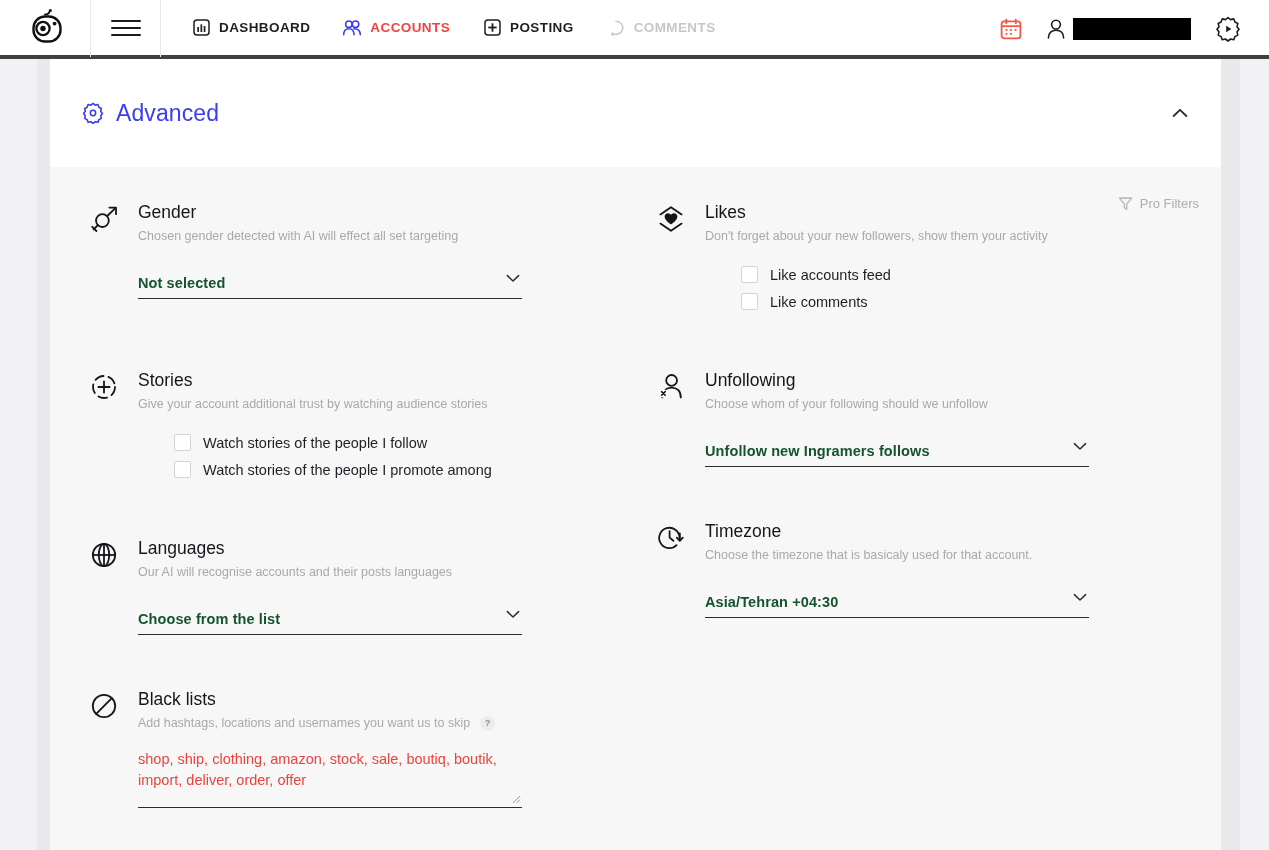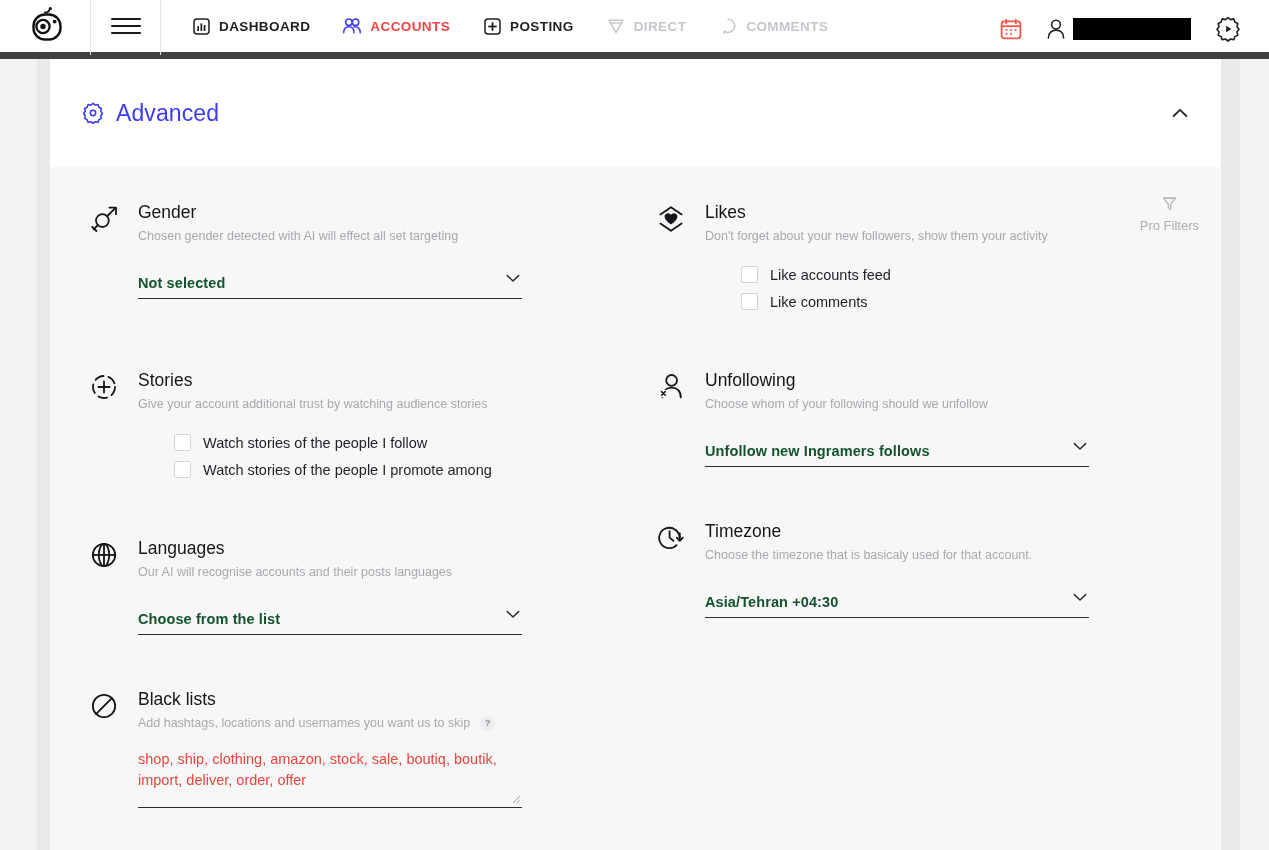--- a/index.html
+++ b/index.html
@@ -11,21 +11,21 @@
     font-family: "Liberation Sans", sans-serif;
     background: #ffffff;
   }
   #app { position: relative; width: 1269px; height: 850px; background:#ffffff; }
 
   
   .topnav {
     position: absolute; top: 0; left: 0;
     width: 1269px; height: 59px;
     background: #ffffff;
-    border-bottom: 7px solid #404040;
+    border-bottom: 4px solid #404040;
     display: flex; align-items: center;
     z-index: 20;
   }
   .logo-wrap {
     width: 91px; height: 58px;
     display: flex; align-items: center; justify-content: center;
     border-right: 1px solid #e8e8ea;
   }
   .burger-wrap {
     width: 70px; height: 58px;
@@ -98,21 +98,21 @@
     position:absolute; right: 30px; top: 50%; transform: translateY(-50%);
     width: 22px; height: 22px; display:flex; align-items:center; justify-content:center;
     cursor:pointer;
   }
 
   
   .card-body { position: relative; padding: 0; }
   .pro-filters {
     position: absolute; top: 29px; right: 22px;
     display: flex; align-items: center; gap: 7px;
-    font-size: 13px; color: #adadb4; cursor: pointer; flex-direction: column;
+    font-size: 13px; color: #adadb4; cursor: pointer;
   }
 
   .grid {
     display: grid;
     grid-template-columns: 599px 572px;
     padding: 34px 0 0 0;
   }
   .col { display: flex; flex-direction: column; }
   .col.left { padding-left: 40px; }
   .col.right { padding-left: 8px; }
@@ -263,29 +263,20 @@
         <span class="ico">
           <svg width="17" height="17" viewBox="0 0 17 17">
             <rect x="1" y="1" width="15" height="15" rx="3" fill="none" stroke="#1f1f1f" stroke-width="1.5"></rect>
             <rect x="7.6" y="4.3" width="1.8" height="8.4" fill="#1f1f1f"></rect>
             <rect x="4.3" y="7.6" width="8.4" height="1.8" fill="#1f1f1f"></rect>
           </svg>
         </span>
         <span>POSTING</span>
       </div>
 
-      <div class="navitem disabled">
-        <span class="ico">
-          <svg width="18" height="18" viewBox="0 0 18 18">
-            <path d="M2 3.2 L16 3.2 L9 15.6 Z" fill="none" stroke="#c6c6cc" stroke-width="1.5" stroke-linejoin="round"></path>
-            <path d="M3.6 6 L14.4 6" stroke="#c6c6cc" stroke-width="1.4"></path>
-          </svg>
-        </span>
-        <span>DIRECT</span>
-      </div>
 
       <div class="navitem disabled">
         <span class="ico">
           <svg width="18" height="18" viewBox="0 0 18 18">
             <path d="M9 2.2 A6.6 6.6 0 1 1 5.2 14.1 L5.2 16.2 L6.9 14.5" fill="none" stroke="#c6c6cc" stroke-width="1.5" stroke-linecap="round" stroke-linejoin="round"></path>
           </svg>
         </span>
         <span>COMMENTS</span>
       </div>
     </div>

